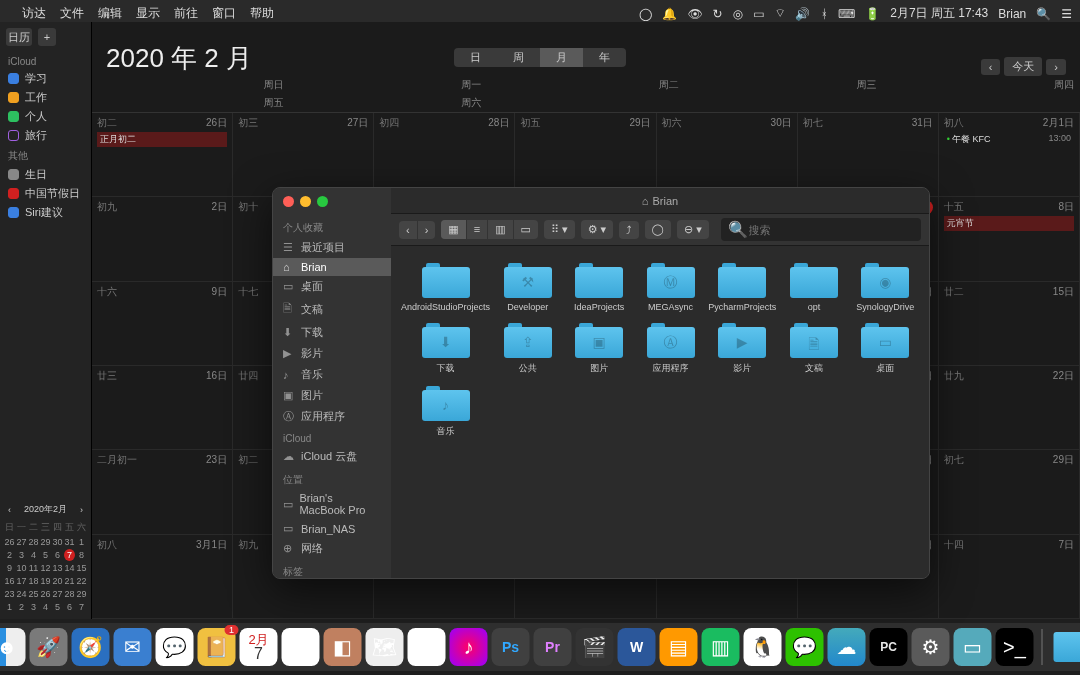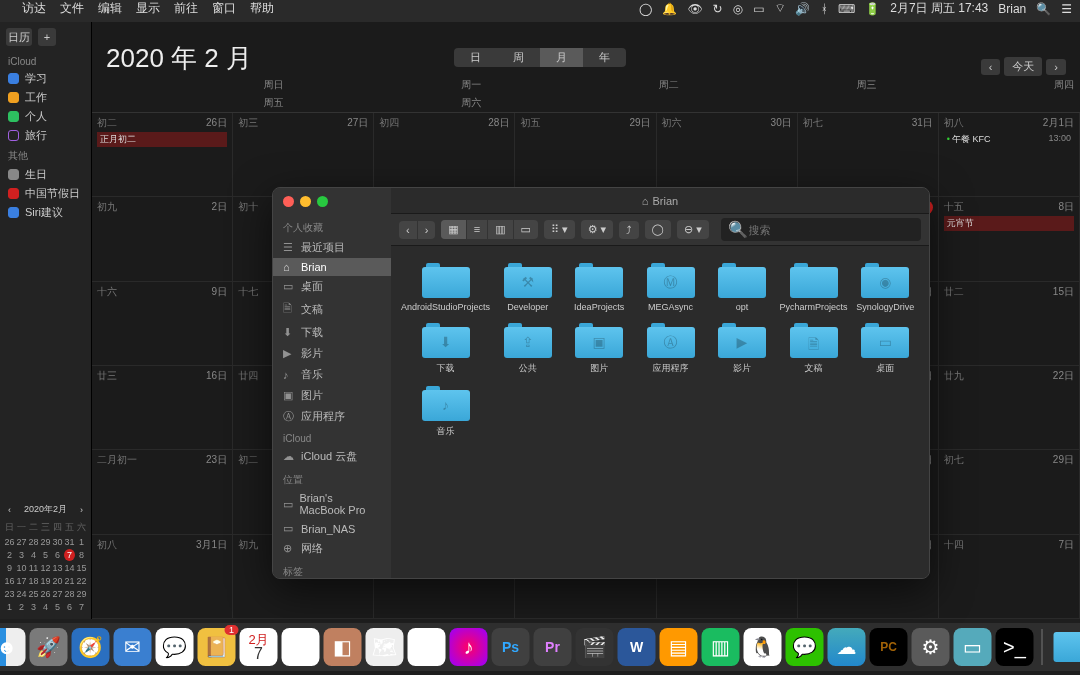--- a/index.html
+++ b/index.html
@@ -1,19 +1,19 @@
 <!DOCTYPE html>
 <html><head>
 <meta charset="utf-8">
 <style>
 * { margin: 0; padding: 0; box-sizing: border-box; font-family: -apple-system, "Helvetica Neue", sans-serif; }
 body { background: #1e1e1e; width: 1080px; height: 675px; overflow: hidden; position: relative; color: #ccc; }
 
 
-.menubar { height: 22px; background: #2a2a2a; display: flex; align-items: flex-start; padding: 0 8px; font-size: 12px; color: #ddd; justify-content: space-between; }
+.menubar { height: 22px; background: #2a2a2a; display: flex; align-items: flex-end; padding: 0 8px; font-size: 12px; color: #ddd; justify-content: space-between; }
 .menubar .left, .menubar .right { display: flex; align-items: center; gap: 14px; }
 .menubar .right { gap: 10px; }
 .apple { font-size: 14px; }
 .status-icon { font-size: 12px; }
 
 
 .calendar-app { position: absolute; top: 22px; left: 0; right: 0; bottom: 56px; background: #1b1b1b; display: flex; }
 .cal-sidebar { width: 92px; background: #232323; border-right: 1px solid #000; display: flex; flex-direction: column; font-size: 11px; }
 .cal-sidebar .tabs { display: flex; gap: 6px; padding: 6px; }
 .cal-sidebar .tab-btn { width: 26px; height: 18px; background: #3a3a3a; border-radius: 3px; display:flex; align-items:center; justify-content:center; font-size:11px; }
@@ -95,21 +95,21 @@
 .di-itunes { background: radial-gradient(#f06,#90f); }
 .di-ps { background:#404040; color:#31a8ff; font-weight:bold; font-size:14px; }
 .di-pr { background:#404040; color:#e080ff; font-weight:bold; font-size:14px; }
 .di-fcp { background:#333; }
 .di-word { background:#2b579a; color:#fff; font-size:14px; font-weight:bold;}
 .di-books { background:#f90; }
 .di-numbers { background:#1abc60; }
 .di-qq { background:#fff; }
 .di-wechat { background:#2dc100; }
 .di-weather { background:linear-gradient(#4ab,#28c); }
-.di-pycharm { background:#000; color:#a16207; font-size:12px; font-weight:bold;}
+.di-pycharm { background:#000; color:#e5e5e5; font-size:12px; font-weight:bold;}
 .di-settings { background:#5a5a5a; }
 .di-display { background:#5ab; }
 .di-terminal { background:#000; }
 .di-folder { width:42px; background:transparent; }
 .di-folder .mini-folder { width:36px; height:30px; background: linear-gradient(#5ec4ee,#3aa7d8); border-radius:3px; position:relative;}
 .dock-item .badge { position:absolute; top:-3px; right:-3px; background:#e03030; color:#fff; font-size:9px; border-radius:8px; padding:0 4px; min-width:14px; text-align:center;}
 </style>
 </head>
 <body>
 
@@ -655,27 +655,27 @@
         <div class="folder-item">
           <div class="folder-icon">
             <span class="folder-glyph">Ⓜ</span>
           </div>
           <span>MEGAsync</span>
         </div>
         <div class="folder-item">
           <div class="folder-icon">
             <span class="folder-glyph"></span>
           </div>
+          <span>PycharmProjects</span>
+        </div>
+        <div class="folder-item">
+          <div class="folder-icon">
+            <span class="folder-glyph"></span>
+          </div>
           <span>opt</span>
-        </div>
-        <div class="folder-item">
-          <div class="folder-icon">
-            <span class="folder-glyph"></span>
-          </div>
-          <span>PycharmProjects</span>
         </div>
         <div class="folder-item">
           <div class="folder-icon">
             <span class="folder-glyph">◉</span>
           </div>
           <span>SynologyDrive</span>
         </div>
         <div class="folder-item">
           <div class="folder-icon">
             <span class="folder-glyph">⬇</span>

